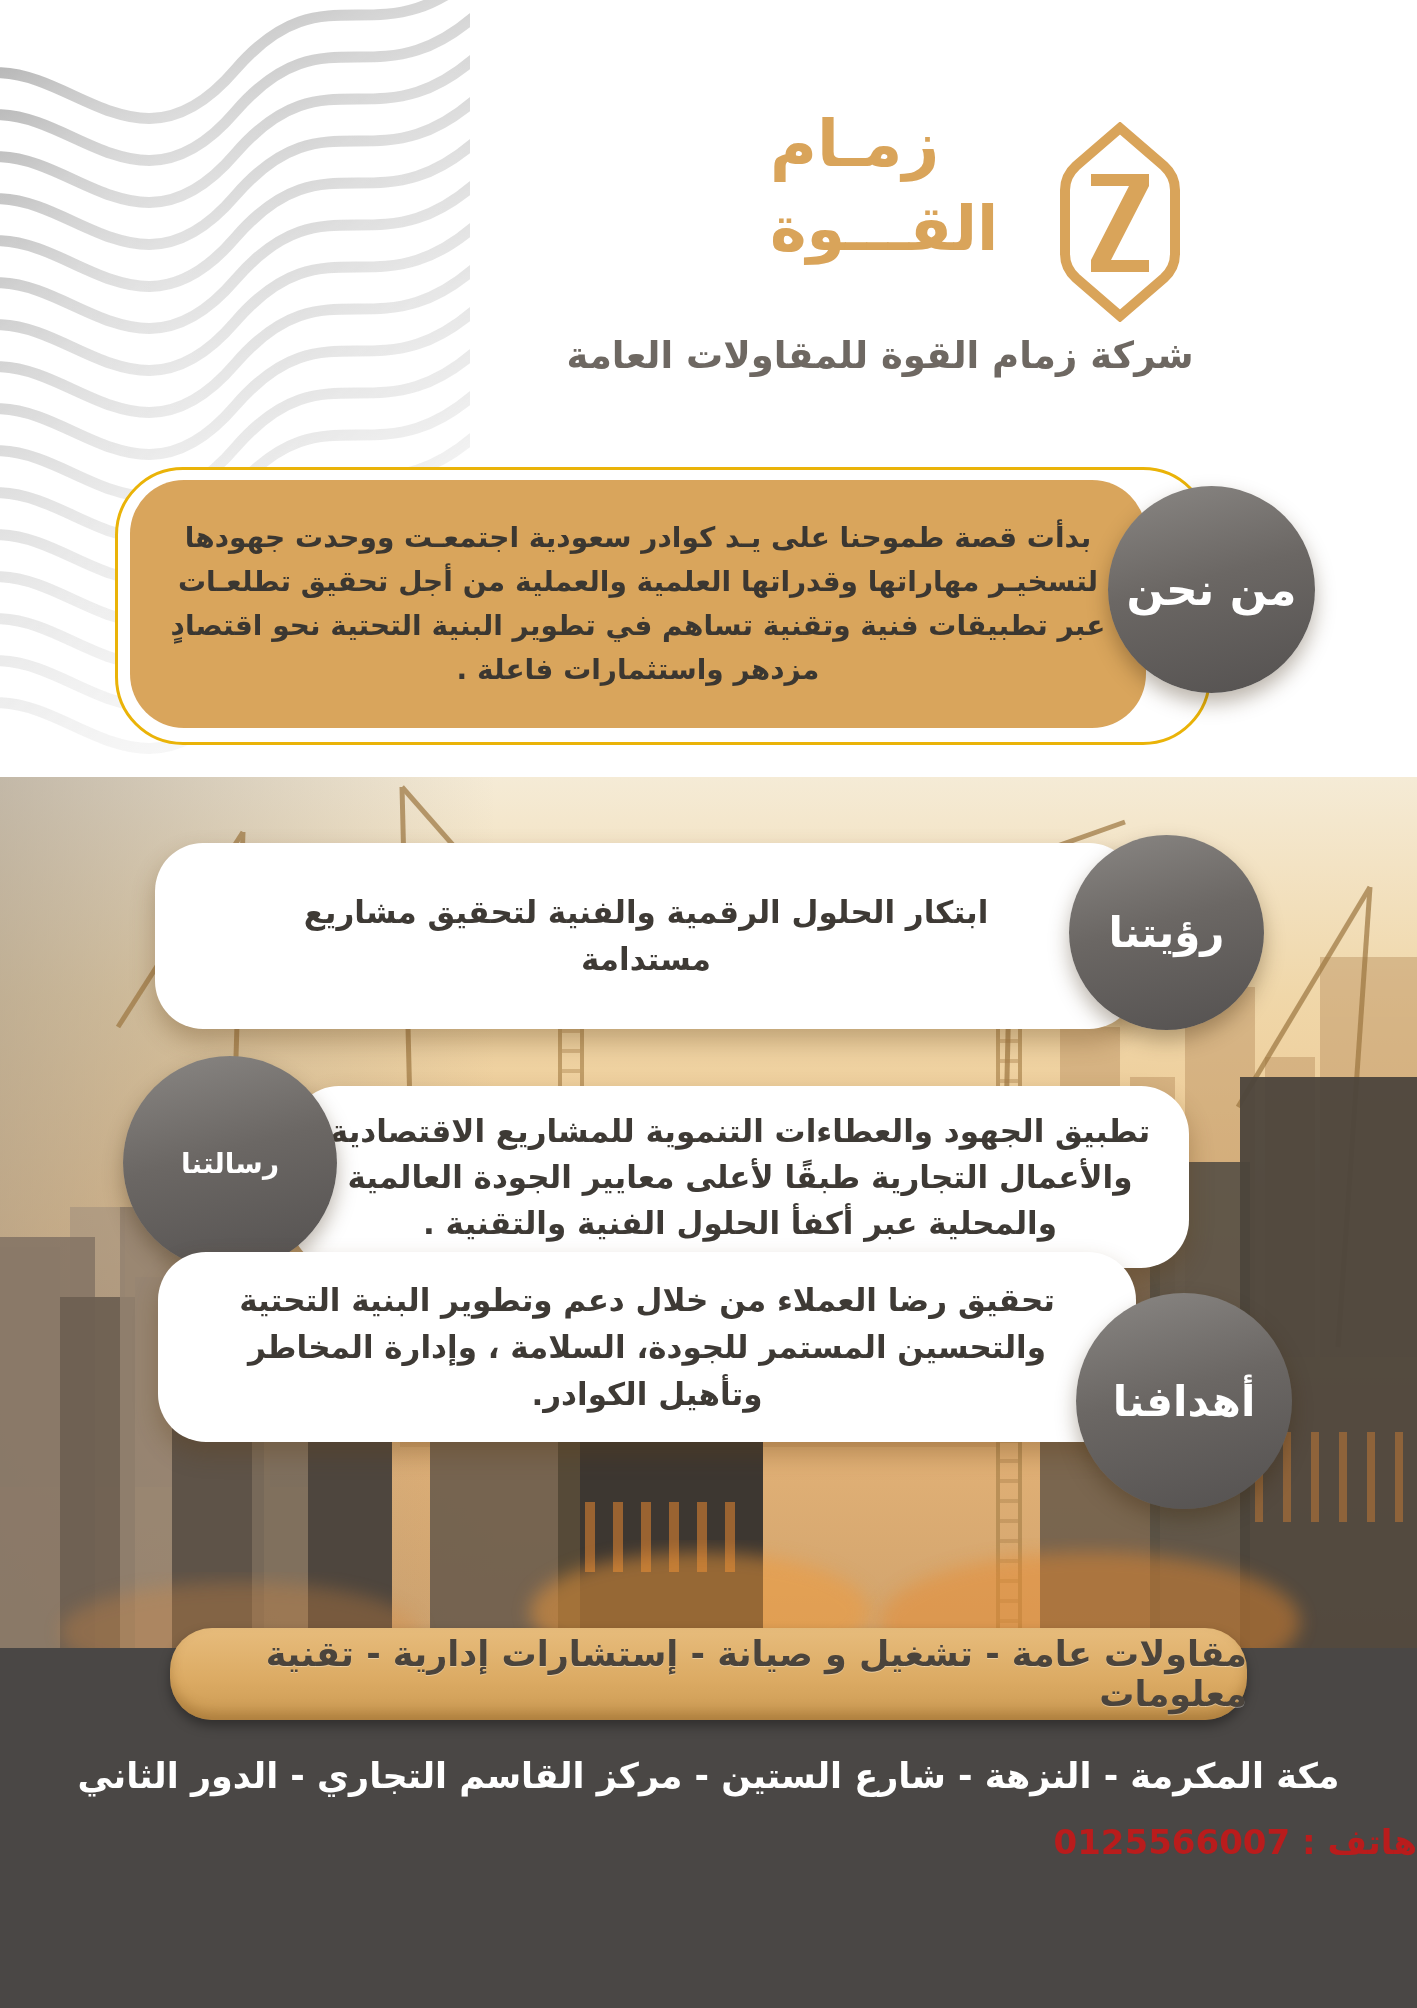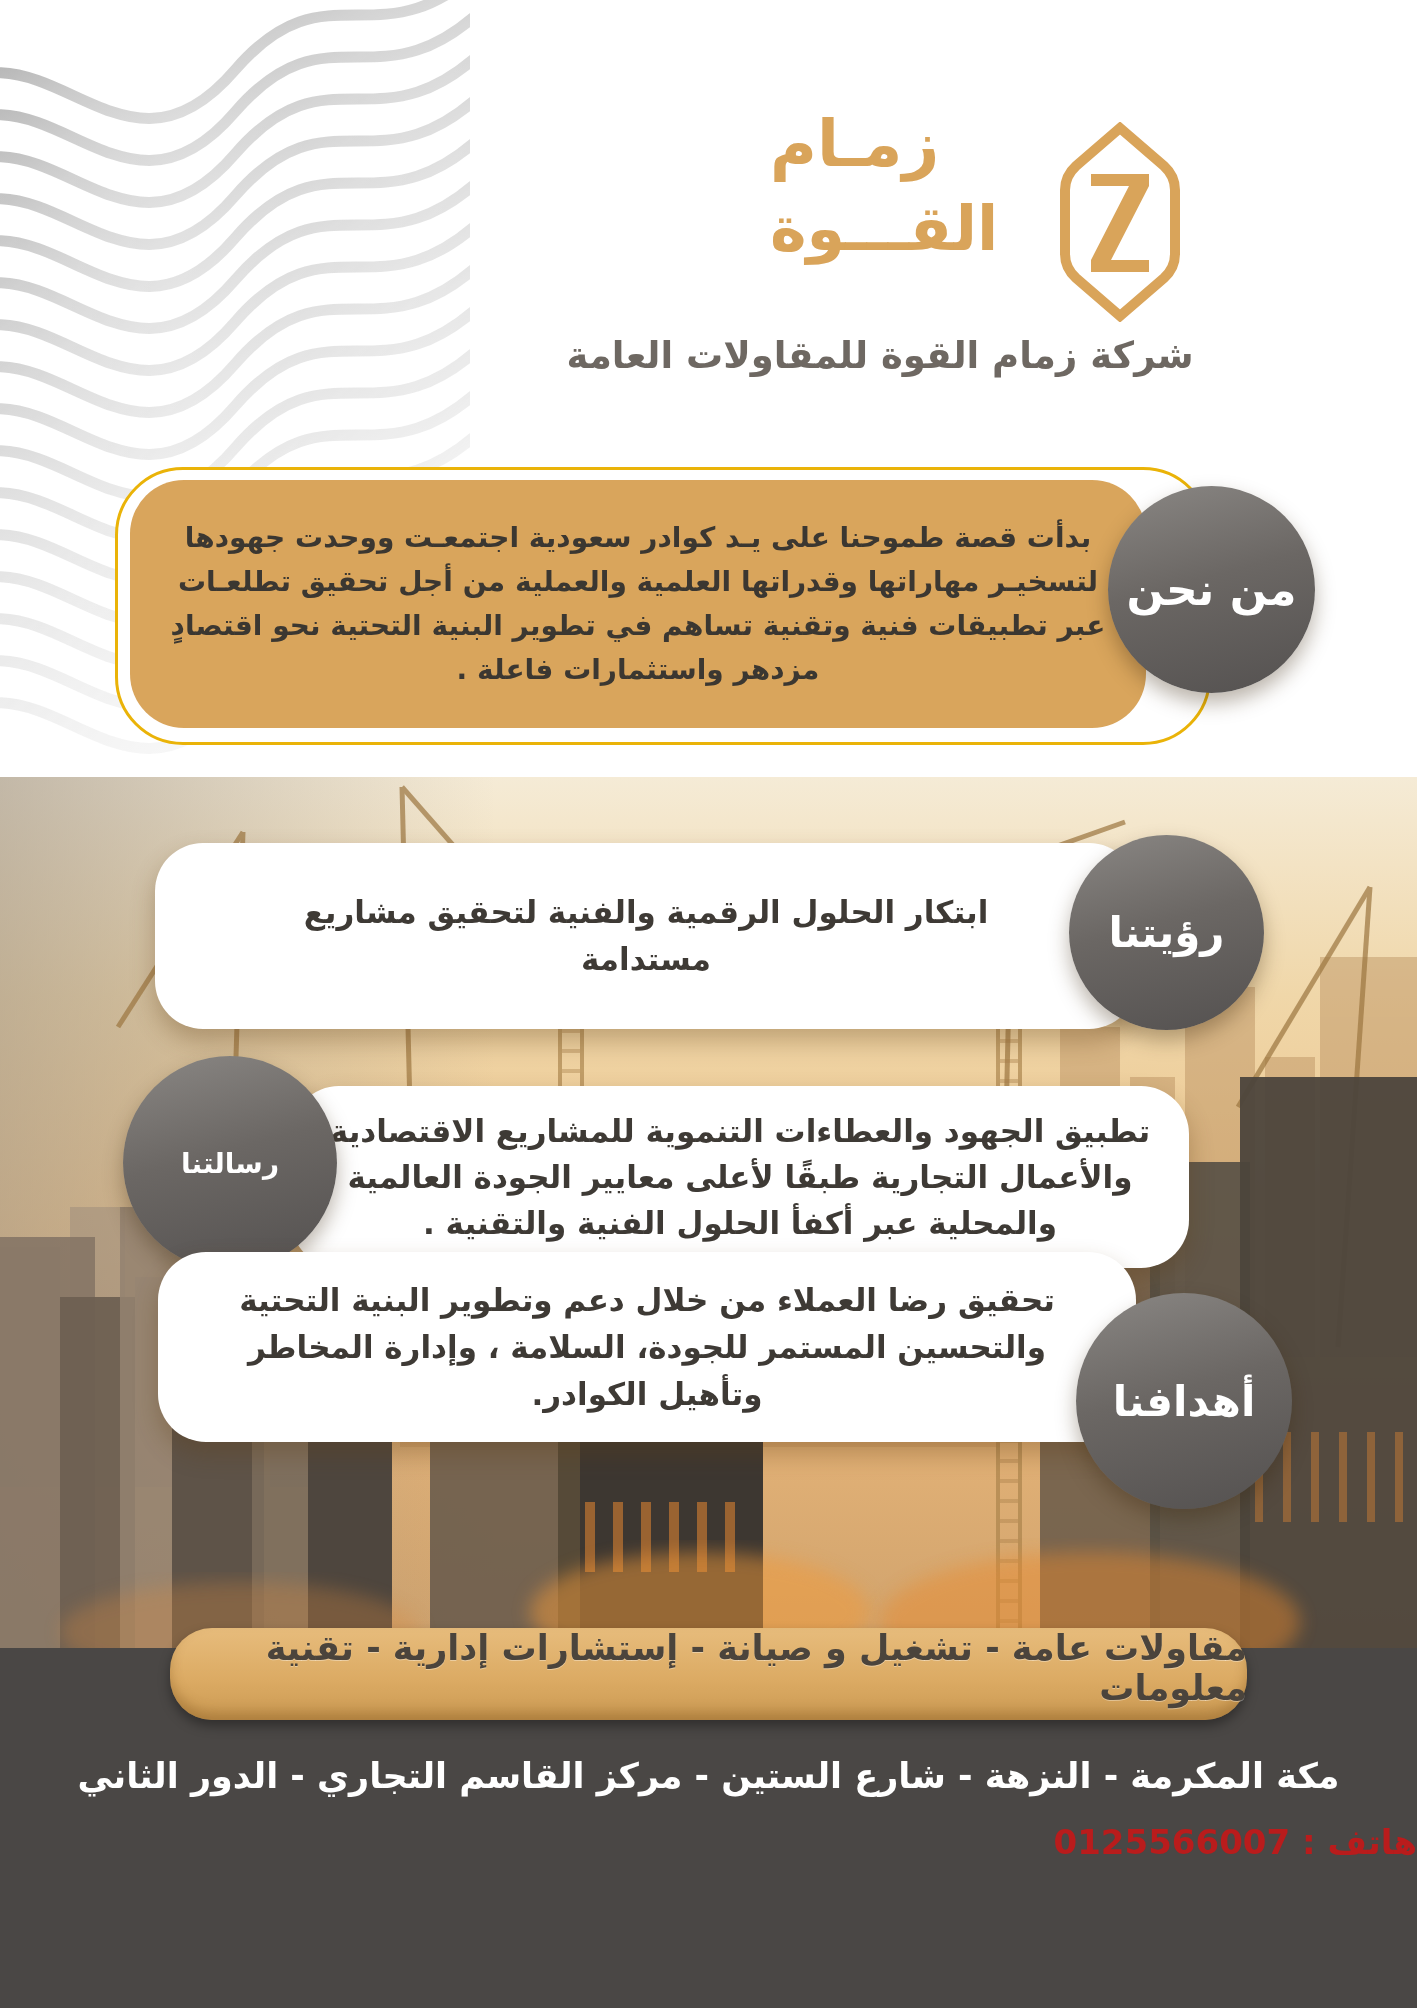--- a/index.html
+++ b/index.html
@@ -72,21 +72,21 @@
   
   .goals-card{left:158px;top:1252px;width:978px;height:190px;font-size:31px;line-height:47px;}
   .goals-badge{left:1076px;top:1293px;width:216px;height:216px;}
 
   
   .footer{left:0;top:1648px;width:1417px;height:360px;background:#4A4745;}
   .services-bar{
     left:170px;top:1628px;width:1077px;height:92px;border-radius:42px;
     background:linear-gradient(180deg,#E7BC7C 0%,#DCAB64 55%,#CB9A53 100%);
     box-shadow:0 6px 12px rgba(0,0,0,0.35), inset 0 -8px 12px rgba(120,78,22,0.35);
-    display:flex;justify-content:center;
+    display:flex;align-items:center;justify-content:center;
     color:#4B443C;font-weight:bold;font-size:35px;
     text-shadow:0 1px 0 rgba(255,255,255,0.35);
   }
   .address-line{
     left:0;top:1756px;width:1417px;text-align:center;
     color:#ffffff;font-weight:bold;font-size:35px;
   }
   .phone-line{
     left:0;top:1822px;width:1417px;
     color:#b91c1c;font-weight:bold;font-size:34px;

